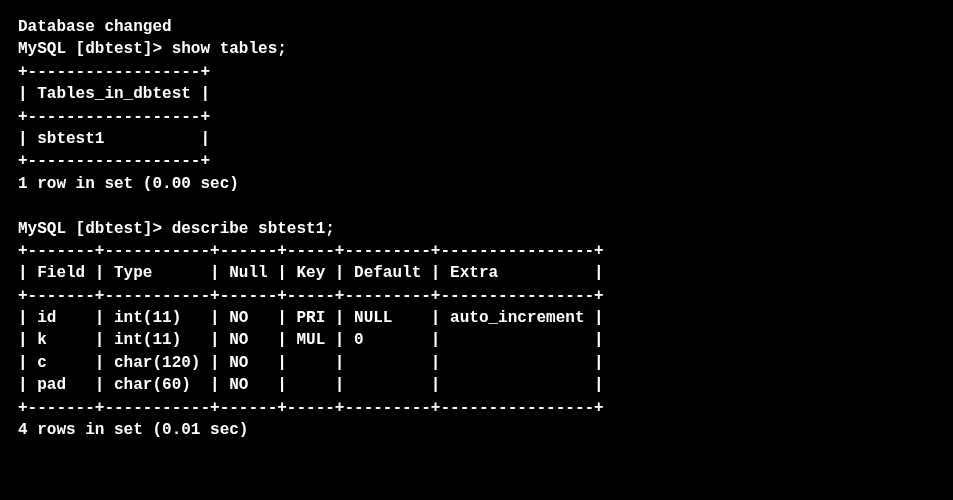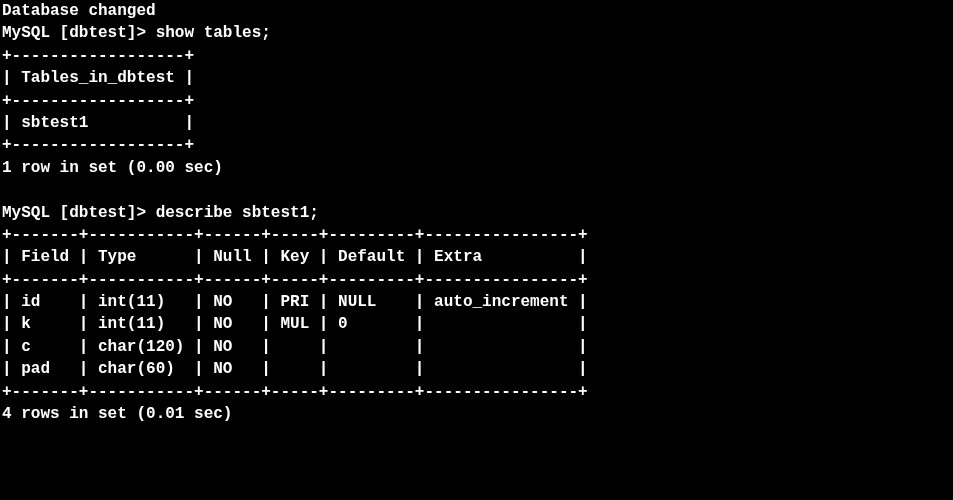--- a/index.html
+++ b/index.html
@@ -9,21 +9,21 @@
     color: #fff;
     font-family: "Courier New", Courier, monospace;
     font-size: 16px;
     line-height: 1.4;
     font-weight: bold;
     width: 953px;
     height: 500px;
     overflow: hidden;
   }
   pre {
-    margin: 0;
+    margin: 16px;
     padding: 0;
     font-family: inherit;
     white-space: pre;
   }
   .term {
     padding: 0 2px;
   }
   .line {
     min-height: 1.4em;
   }

